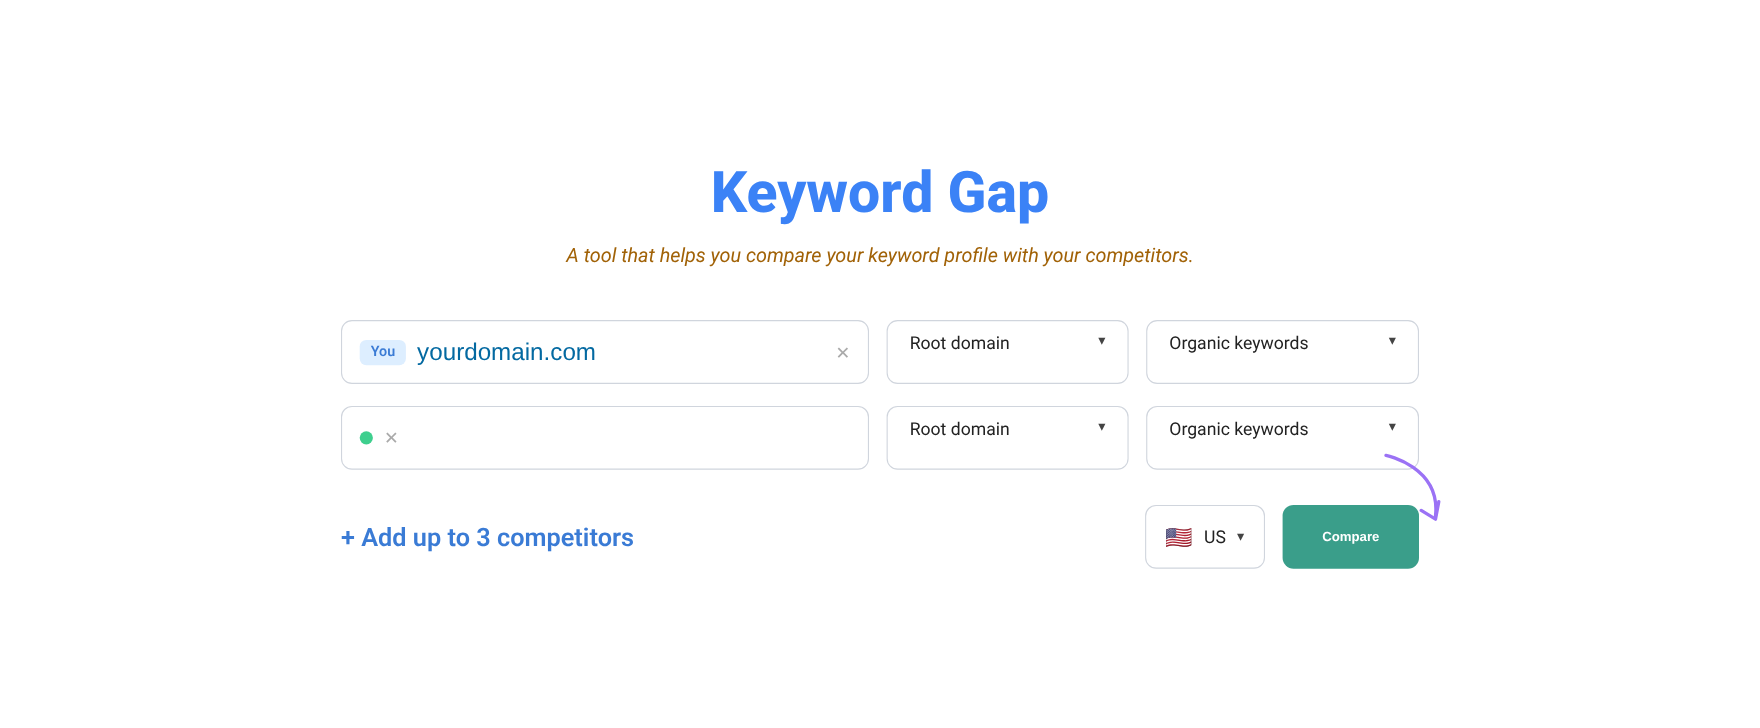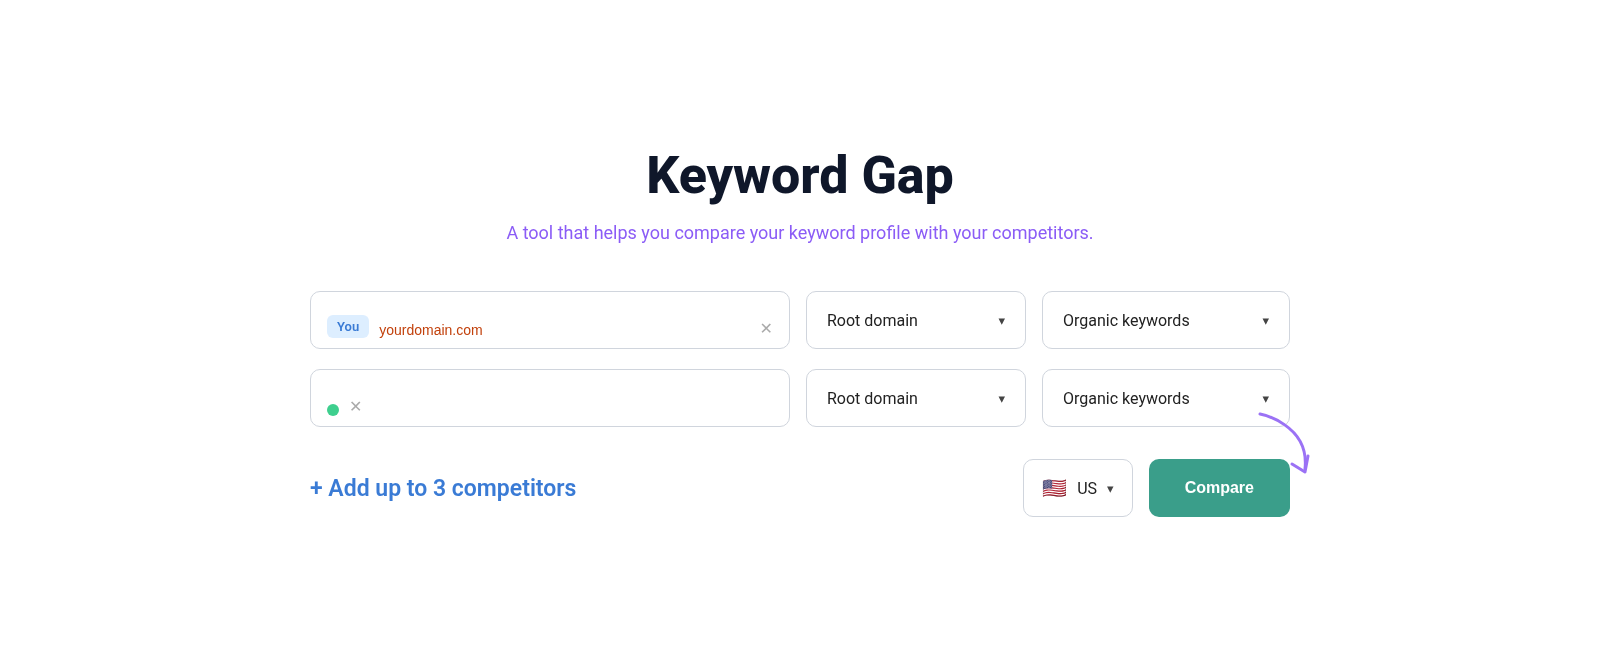--- a/index.html
+++ b/index.html
@@ -23,50 +23,51 @@
       max-width: 1100px;
       padding: 40px 60px;
       display: flex;
       flex-direction: column;
       align-items: center;
     }
 
     .page-title {
       font-size: 52px;
       font-weight: 800;
-      color: #0f172a;
+      color: #3b82f6;
       margin-bottom: 16px;
       text-align: center;
     }
 
     .page-subtitle {
       font-size: 18px;
-      color: #8b5cf6;
+      color: #a16207;
       margin-bottom: 48px;
       text-align: center;
+      font-style: italic;
     }
 
     .form-container {
       width: 100%;
       display: flex;
       flex-direction: column;
       gap: 20px;
     }
 
     .row {
       display: flex;
       align-items: center;
       gap: 16px;
       width: 100%;
     }
 
     .domain-input-wrapper {
       flex: 1;
       display: flex;
-      align-items: flex-end;
+      align-items: center;
       border: 1.5px solid #d0d5dd;
       border-radius: 10px;
       padding: 10px 16px;
       background: #fff;
       gap: 10px;
       min-height: 58px;
     }
 
     .you-badge {
       background: #ddeeff;
@@ -82,36 +83,36 @@
       width: 12px;
       height: 12px;
       background: #3ecf8e;
       border-radius: 50%;
       flex-shrink: 0;
     }
 
     .domain-input {
       border: none;
       outline: none;
-      font-size: 14px;
-      color: #c2410c;
+      font-size: 22px;
+      color: #0369a1;
       flex: 1;
       background: transparent;
     }
 
     .clear-icon {
       color: #aaa;
       cursor: pointer;
       font-size: 16px;
       flex-shrink: 0;
     }
 
     .dropdown {
       display: flex;
-      align-items: center;
+      align-items: flex-start;
       justify-content: space-between;
       border: 1.5px solid #d0d5dd;
       border-radius: 10px;
       padding: 10px 20px;
       background: #fff;
       cursor: pointer;
       white-space: nowrap;
       min-height: 58px;
       gap: 10px;
       font-size: 16px;
@@ -174,21 +175,21 @@
     .flag {
       font-size: 20px;
     }
 
     .compare-button {
       background: #3a9e8a;
       color: #fff;
       border: none;
       border-radius: 10px;
       padding: 14px 36px;
-      font-size: 16px;
+      font-size: 12px;
       font-weight: 600;
       cursor: pointer;
       min-height: 58px;
       white-space: nowrap;
     }
 
     .arrow-decoration {
       position: absolute;
       right: -30px;
       top: -55px;

